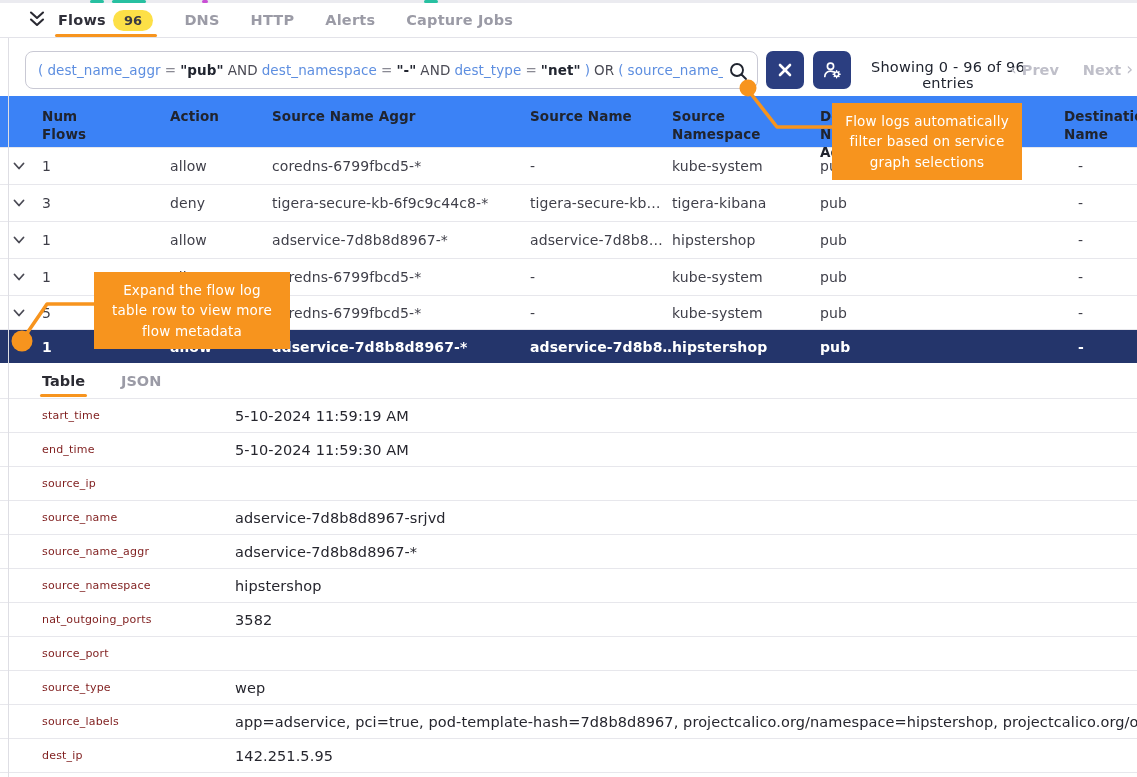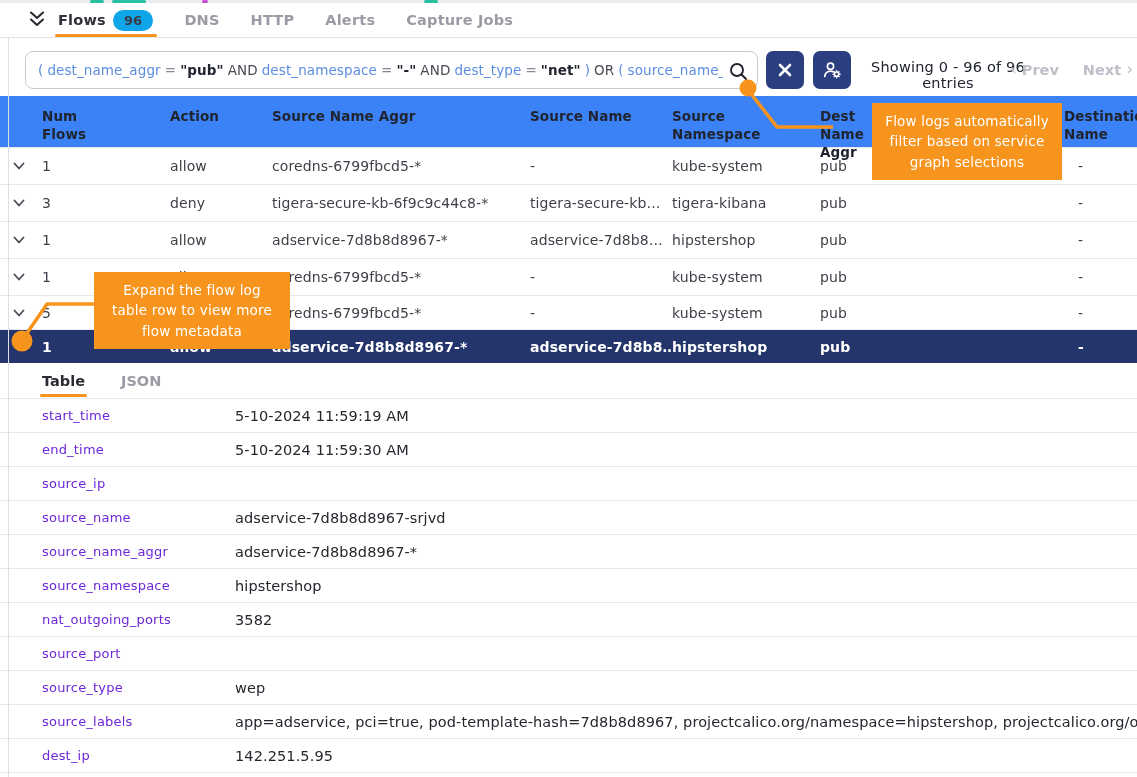--- a/index.html
+++ b/index.html
@@ -18,21 +18,21 @@
   
   .tabbar { position:absolute; left:0; top:3px; width:1137px; height:35px; background:#fff;
     border-bottom:1px solid #e3e3e9; display:flex; align-items:center; padding-left:24px; }
   .collapse-btn { width:26px; height:26px; display:flex; align-items:center; justify-content:center;
     cursor:pointer; margin-right:8px; }
   .tab { position:relative; height:35px; display:flex; align-items:center; gap:7px;
     margin-right:31px; font-size:14.5px; font-weight:bold; color:#9b9ba6; cursor:pointer; letter-spacing:.2px; }
   .tab.active { color:#30303a; }
   .tab.active:after { content:""; position:absolute; left:-3px; right:-4px; bottom:1px; height:3px;
     background:#f7941e; border-radius:2px; }
-  .badge { background:#0ea5e9; color:#3a3a44; font-size:13px; font-weight:bold;
+  .badge { background:#fde047; color:#3a3a44; font-size:13px; font-weight:bold;
     padding:3px 11px; border-radius:12px; }
 
   
   .filter-row { position:absolute; left:0; top:38px; width:1137px; height:58px; background:#fff; }
   .searchbox { position:absolute; left:25px; top:13px; width:733px; height:38px; background:#fff;
     border:1px solid #c9c9d4; border-radius:8px; display:flex; align-items:center;
     padding:0 34px 0 12px; cursor:text; }
   .query { white-space:nowrap; overflow:hidden; font-size:13.5px; letter-spacing:.1px; }
   .query span { margin-right:4px; }
   .q-f { color:#5d8ee0; }
@@ -74,30 +74,30 @@
   .dtabs { position:absolute; left:0; top:363px; width:1137px; height:36px; background:#fff;
     border-bottom:1px solid #e7e7ec; display:flex; align-items:center; padding-left:42px; gap:36px; }
   .dtab { position:relative; height:36px; display:flex; align-items:center; font-size:14.5px;
     font-weight:bold; color:#9b9ba6; cursor:pointer; }
   .dtab.active { color:#2b2b33; }
   .dtab.active:after { content:""; position:absolute; left:-2px; right:-2px; bottom:2px; height:3px;
     background:#f7941e; border-radius:2px; }
   .fields { position:absolute; left:0; top:399px; width:1137px; }
   .fieldrow { width:1137px; height:34px; border-bottom:1px solid #e7e7ec; display:grid;
     grid-template-columns:193px 1fr; align-items:center; padding-left:42px; }
-  .fkey { font-size:13px; color:#6d28d9; letter-spacing:.2px; }
+  .fkey { font-size:11px; color:#7f1d1d; letter-spacing:.2px; }
   .fval { font-size:14.5px; color:#26262e; white-space:nowrap; overflow:hidden; letter-spacing:.1px; }
 
   
   .left-line { position:absolute; left:8px; top:38px; width:1px; height:739px; background:#dedee4; }
 
   
   .tooltip { position:absolute; background:#f7941e; color:#fff; font-size:13.5px; line-height:1.5;
     text-align:center; padding:8px 12px; z-index:35; letter-spacing:.2px; }
-  .tt1 { left:832px; top:103px; width:190px;margin-left:40px; }
+  .tt1 { left:832px; top:103px; width:190px; }
   .tt2 { left:94px; top:272px; width:196px; }
   .overlay { position:absolute; left:0; top:0; width:1137px; height:777px; z-index:40;
     pointer-events:none; }
 </style>
 </head>
 <body>
 
 <div class="page">
 
   <div class="top-strip">

